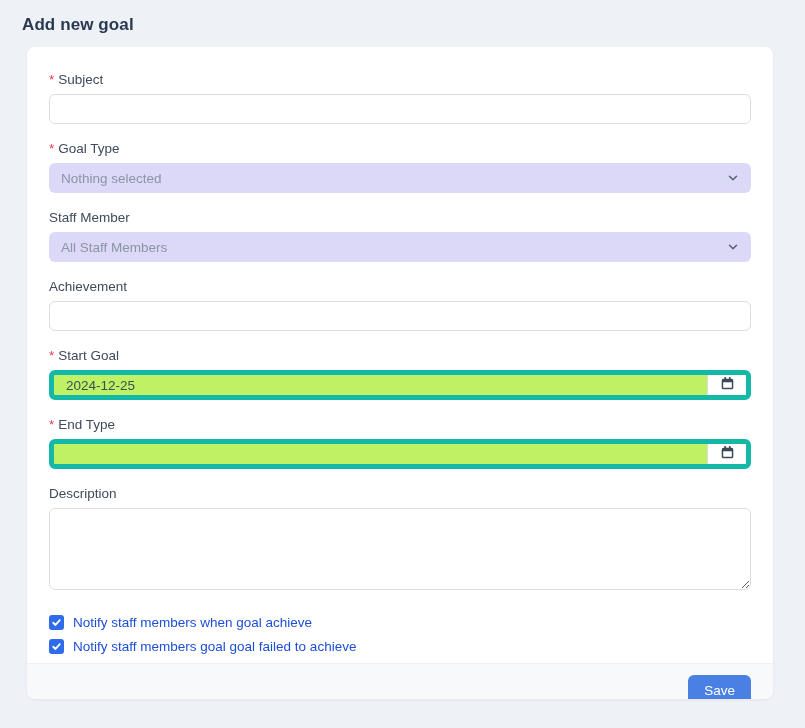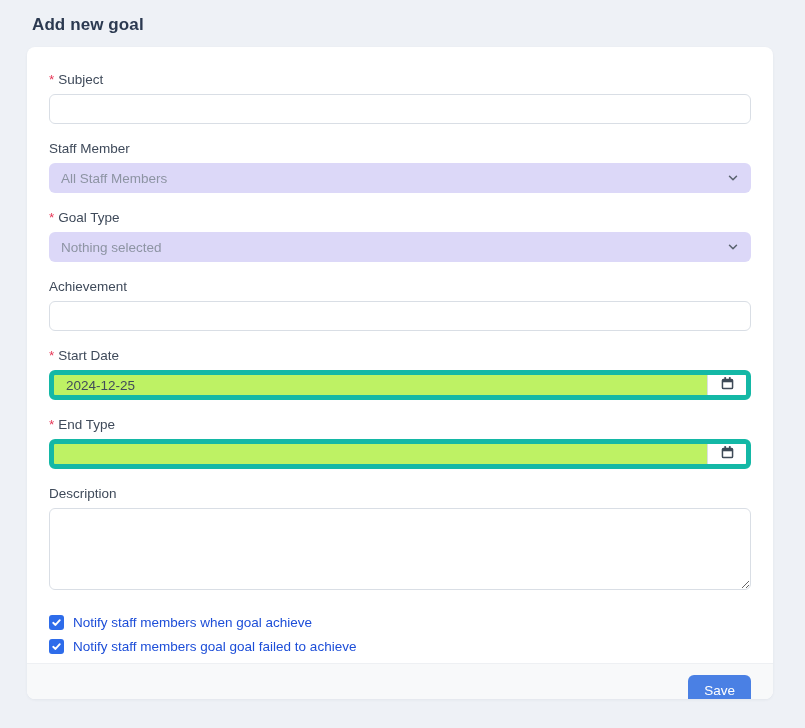--- a/index.html
+++ b/index.html
@@ -5,21 +5,21 @@
   * { box-sizing: border-box; margin: 0; padding: 0; }
   html, body { width: 805px; height: 728px; }
   body {
     font-family: "Liberation Sans", "DejaVu Sans", sans-serif;
     background: #eef1f6;
     color: #3f4a5a;
     overflow: hidden;
   }
   .page { width: 805px; height: 728px; position: relative; }
   .page-title {
-    padding: 15px 20px 12px 32px;
+    padding: 15px 20px 12px 22px;
     font-size: 17px;
     font-weight: 700;
     color: #2b3950;
     letter-spacing: .1px;
   }
   .card {
     margin-left: 27px;
     width: 746px;
     height: 652px;
     background: #ffffff;
@@ -153,50 +153,50 @@
 
   <div class="card">
     <div class="card-body">
 
       <div class="form-group">
         <label class="form-label"><span class="req">*</span><span>Subject</span></label>
         <input class="text-input" type="text" value="" style="">
       </div>
 
       <div class="form-group">
+        <label class="form-label"><span class="req">*</span><span>Goal Type</span></label>
+        <div class="select-box">
+          <span class="selected-text">Nothing selected</span>
+          <span class="chevron">
+            <svg width="12" height="12" viewBox="0 0 12 12">
+                <polyline points="2.5,4.2 6,7.8 9.5,4.2" fill="none" stroke="#5b6470" stroke-width="1.5" stroke-linecap="round" stroke-linejoin="round"></polyline>
+              </svg>
+          </span>
+        </div>
+      </div>
+
+      <div class="form-group">
         <label class="form-label">Staff Member</label>
         <div class="select-box">
           <span class="selected-text">All Staff Members</span>
           <span class="chevron">
             <svg width="12" height="12" viewBox="0 0 12 12">
                 <polyline points="2.5,4.2 6,7.8 9.5,4.2" fill="none" stroke="#5b6470" stroke-width="1.5" stroke-linecap="round" stroke-linejoin="round"></polyline>
               </svg>
           </span>
         </div>
       </div>
 
       <div class="form-group">
-        <label class="form-label"><span class="req">*</span><span>Goal Type</span></label>
-        <div class="select-box">
-          <span class="selected-text">Nothing selected</span>
-          <span class="chevron">
-            <svg width="12" height="12" viewBox="0 0 12 12">
-                <polyline points="2.5,4.2 6,7.8 9.5,4.2" fill="none" stroke="#5b6470" stroke-width="1.5" stroke-linecap="round" stroke-linejoin="round"></polyline>
-              </svg>
-          </span>
-        </div>
-      </div>
-
-      <div class="form-group">
         <label class="form-label">Achievement</label>
         <input class="text-input" type="text" value="" style="">
       </div>
 
       <div class="form-group">
-        <label class="form-label"><span class="req">*</span><span>Start Date</span></label>
+        <label class="form-label"><span class="req">*</span><span>Start Goal</span></label>
         <div class="date-group">
           <input type="text" value="2024-12-25" style="">
           <span class="date-icon-box">
             <span>
               <svg width="15" height="15" viewBox="0 0 16 16">
                 <rect x="2.6" y="3.6" width="10.8" height="9.8" rx="1.2" fill="none" stroke="#3e4a57" stroke-width="1.6"></rect>
                 <rect x="2.6" y="3.6" width="10.8" height="3.1" fill="#3e4a57"></rect>
                 <rect x="4.6" y="1.2" width="1.9" height="2.8" fill="#3e4a57"></rect>
                 <rect x="9.5" y="1.2" width="1.9" height="2.8" fill="#3e4a57"></rect>
               </svg>

